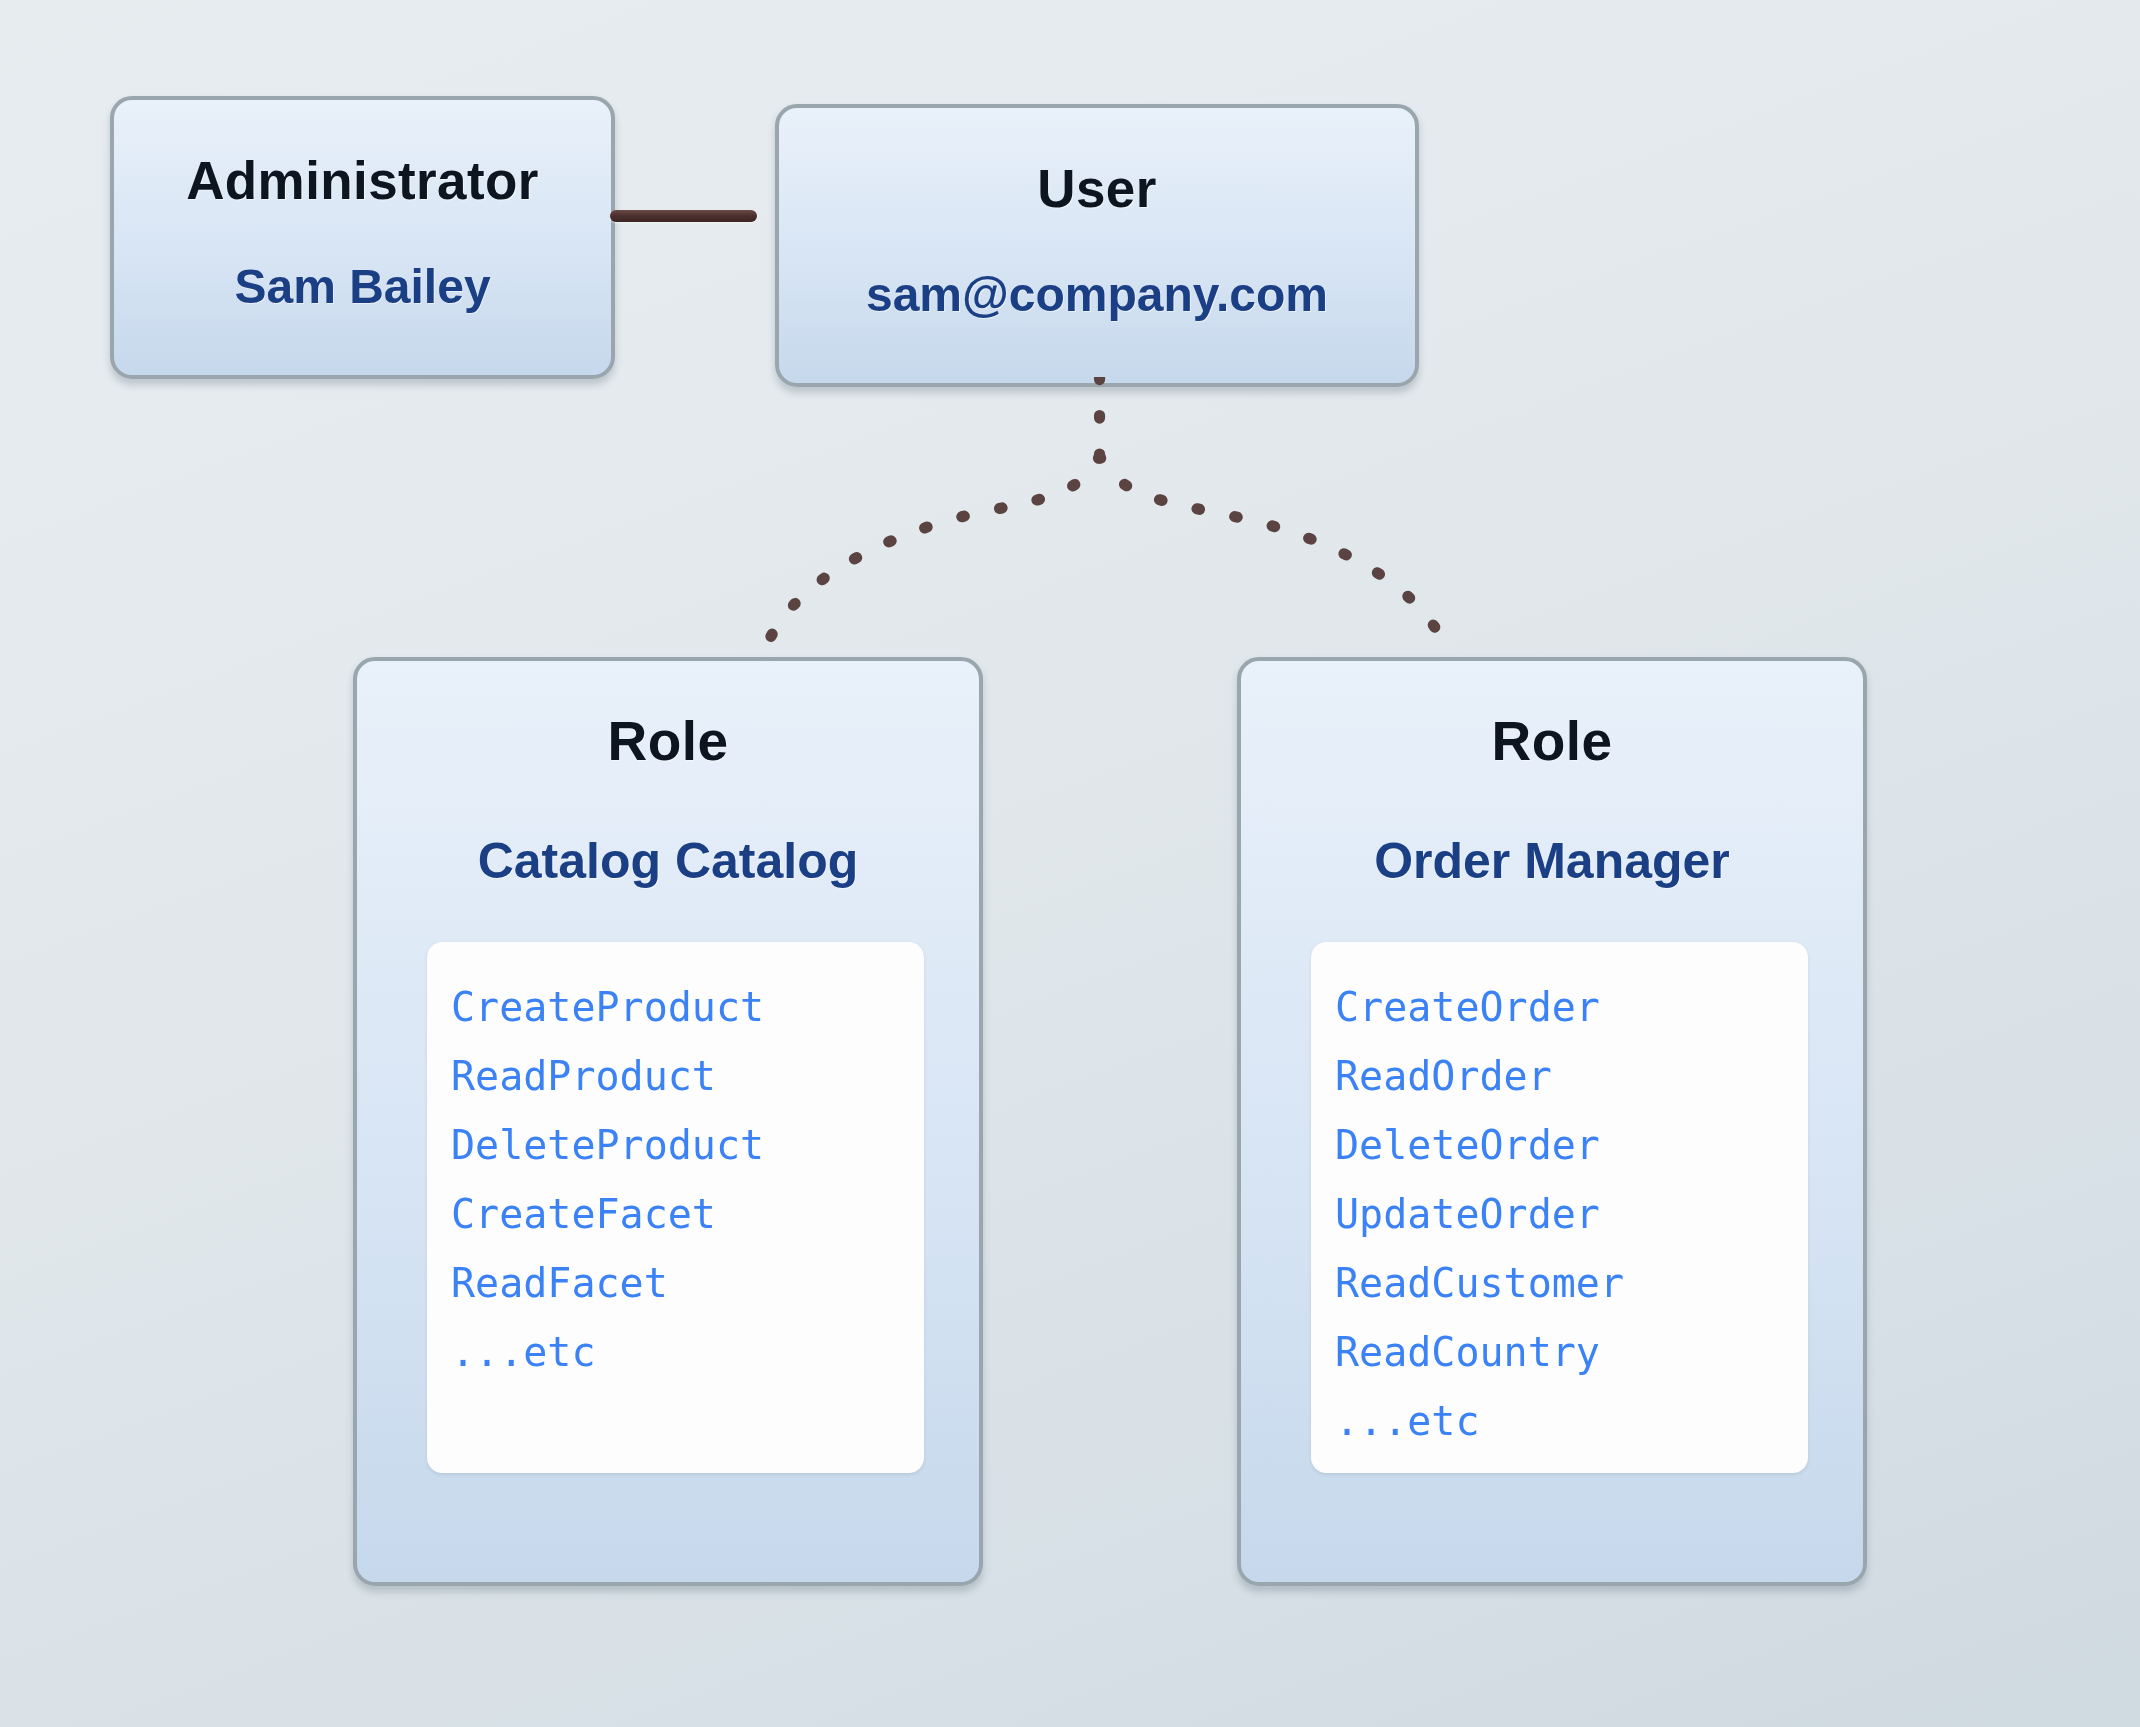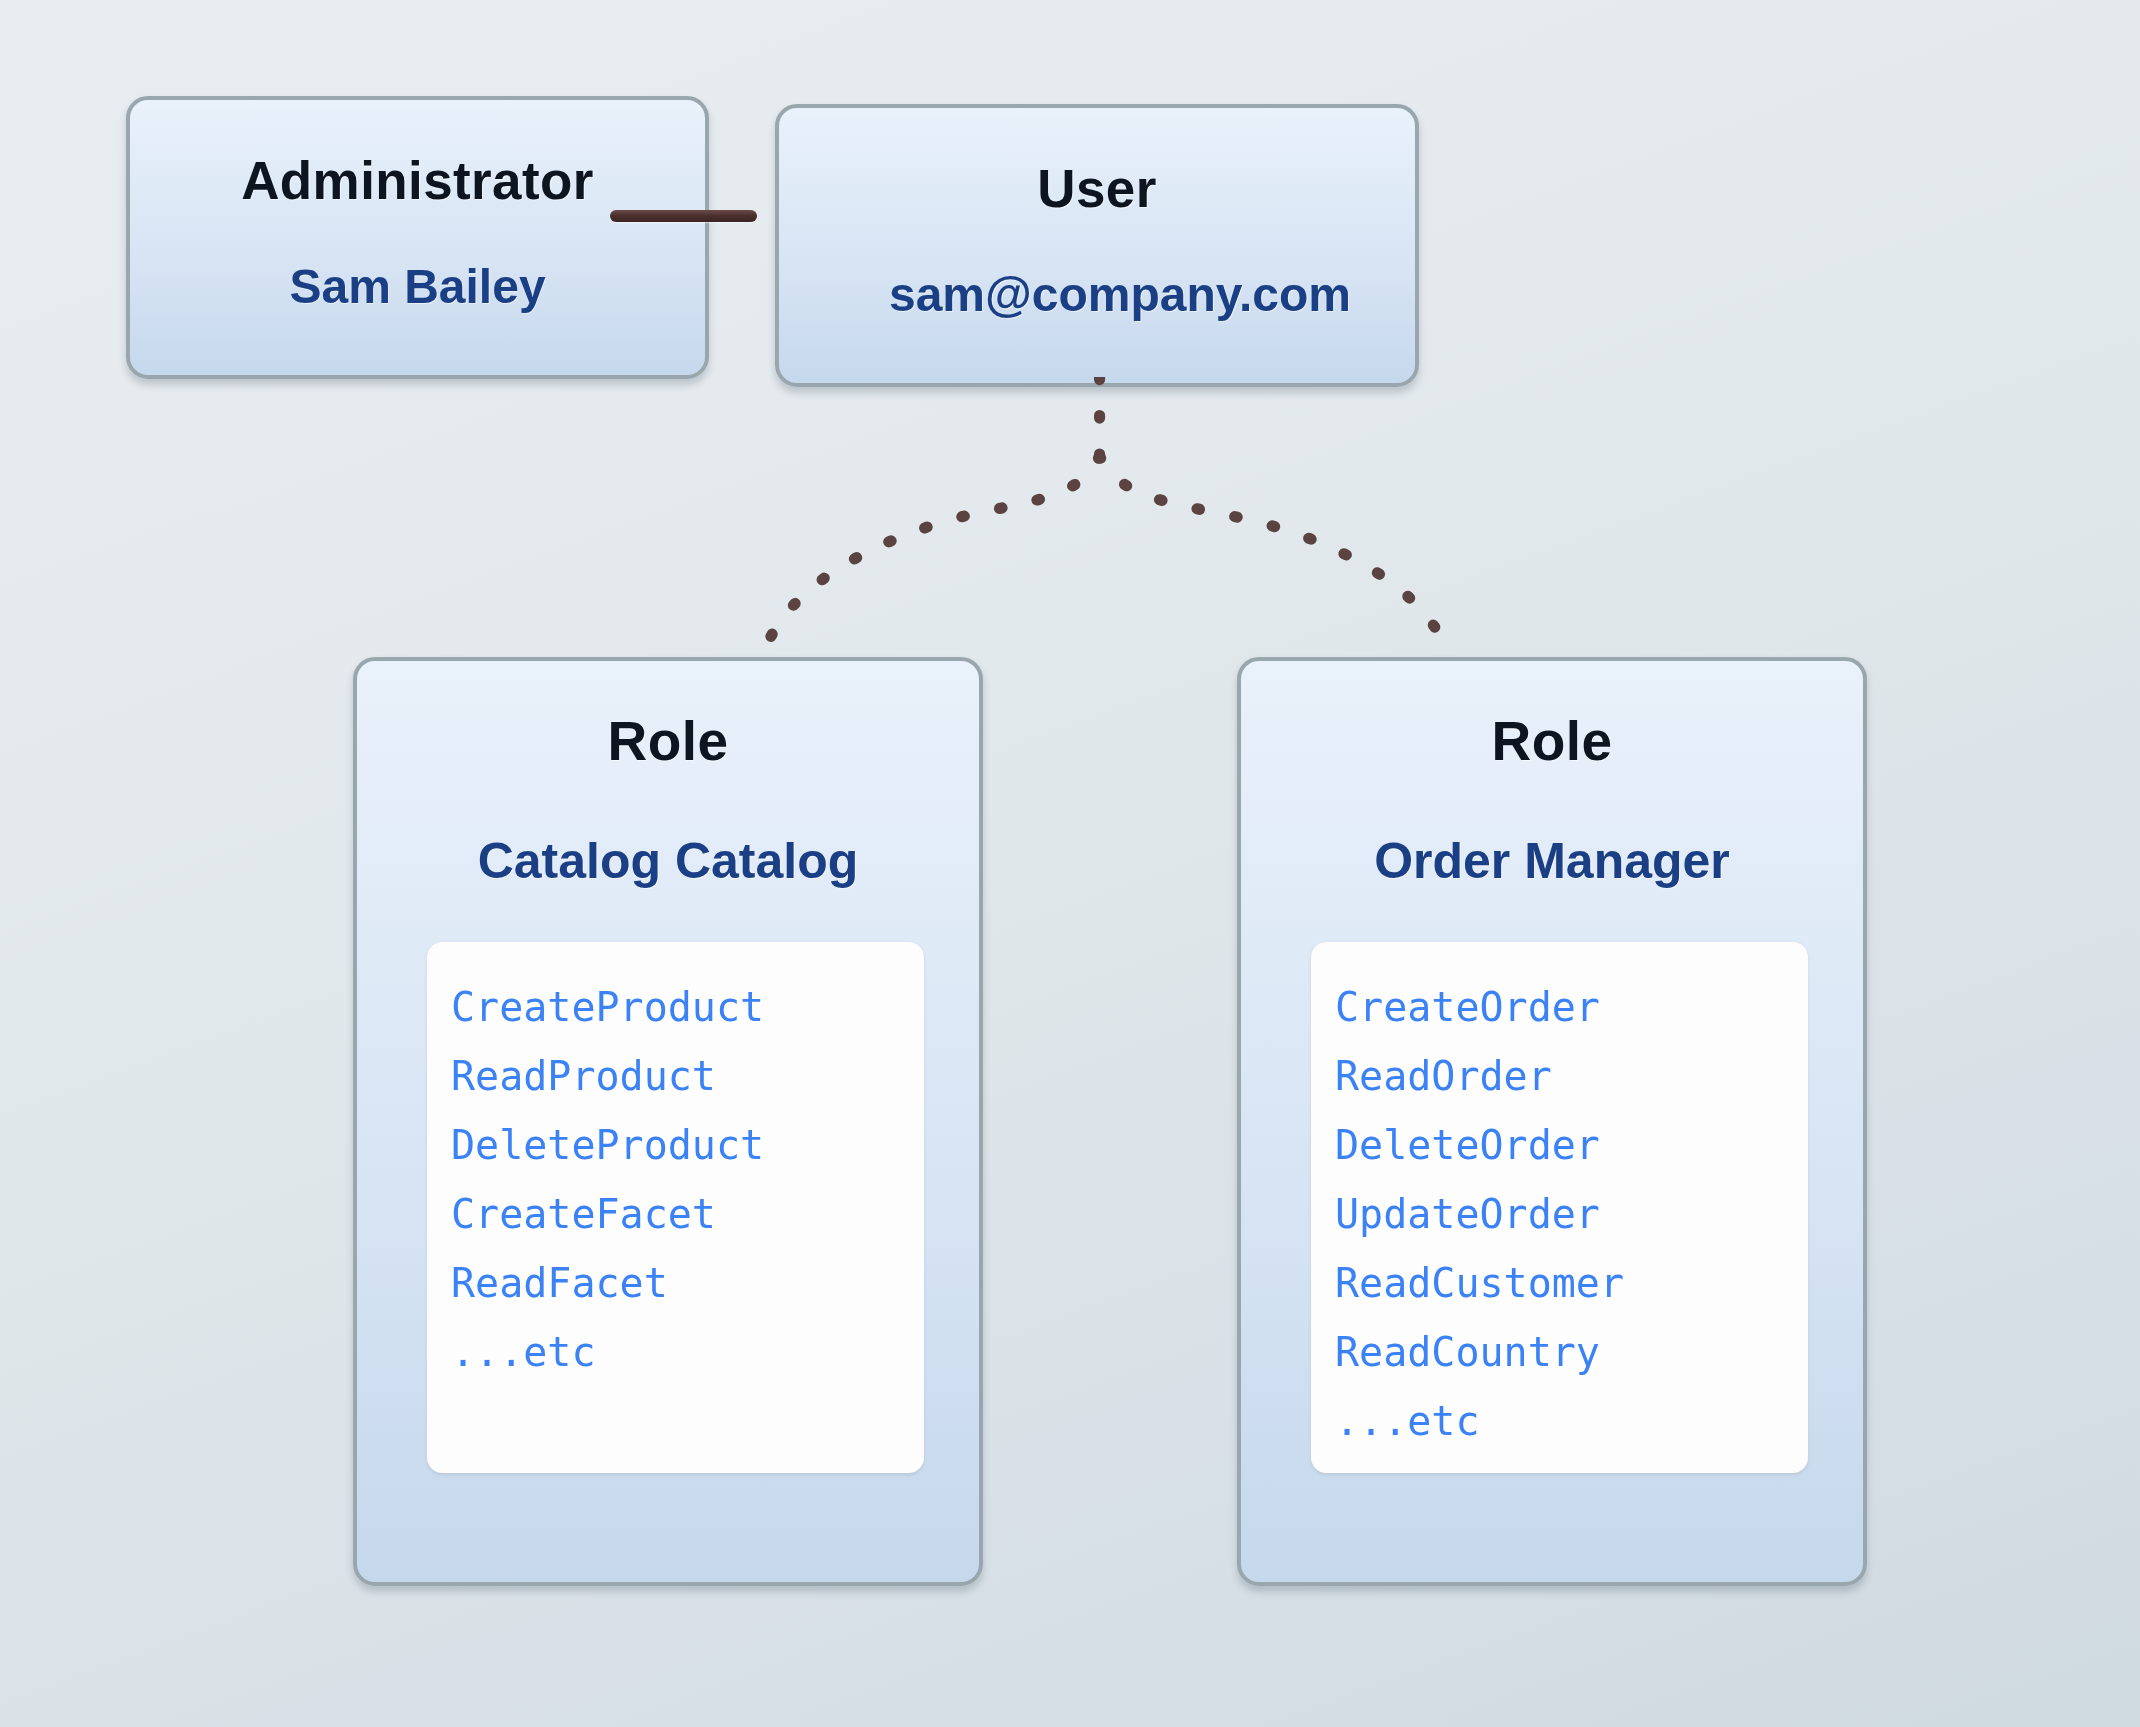--- a/index.html
+++ b/index.html
@@ -54,32 +54,32 @@
     left: 0;
     width: 100%;
     text-align: center;
     font-weight: bold;
     color: #1b3f85;
     text-shadow: 0.9px 0.9px 0 rgba(255,255,255,0.5);
   }
 
   
   #admin-node {
-    left: 126px; top: 96px;
-    width: 583px; height: 283px;
+    left: 110px; top: 96px;
+    width: 505px; height: 283px;
   }
   #admin-node .node-type  { top: 50px;  font-size: 53px; }
   #admin-node .node-value { top: 159px; font-size: 48px; }
 
   #user-node {
     left: 775px; top: 96px;
     width: 644px; height: 283px; margin-top: 8px;
   }
   #user-node .node-type  { top: 50px;  font-size: 53px; }
-  #user-node .node-value { top: 159px; font-size: 48px; padding-left: 23px; }
+  #user-node .node-value { top: 159px; font-size: 48px; }
 
   
   #admin-user-link {
     position: absolute;
     left: 610px; top: 210px;
     width: 147px; height: 12px;
     background: linear-gradient(to bottom, #6b4a47 0%, #4a2f2d 50%, #3d2523 100%);
     border-radius: 6px;
     box-shadow: 0 0.9px 1.7px rgba(255,255,255,0.6);
   }

